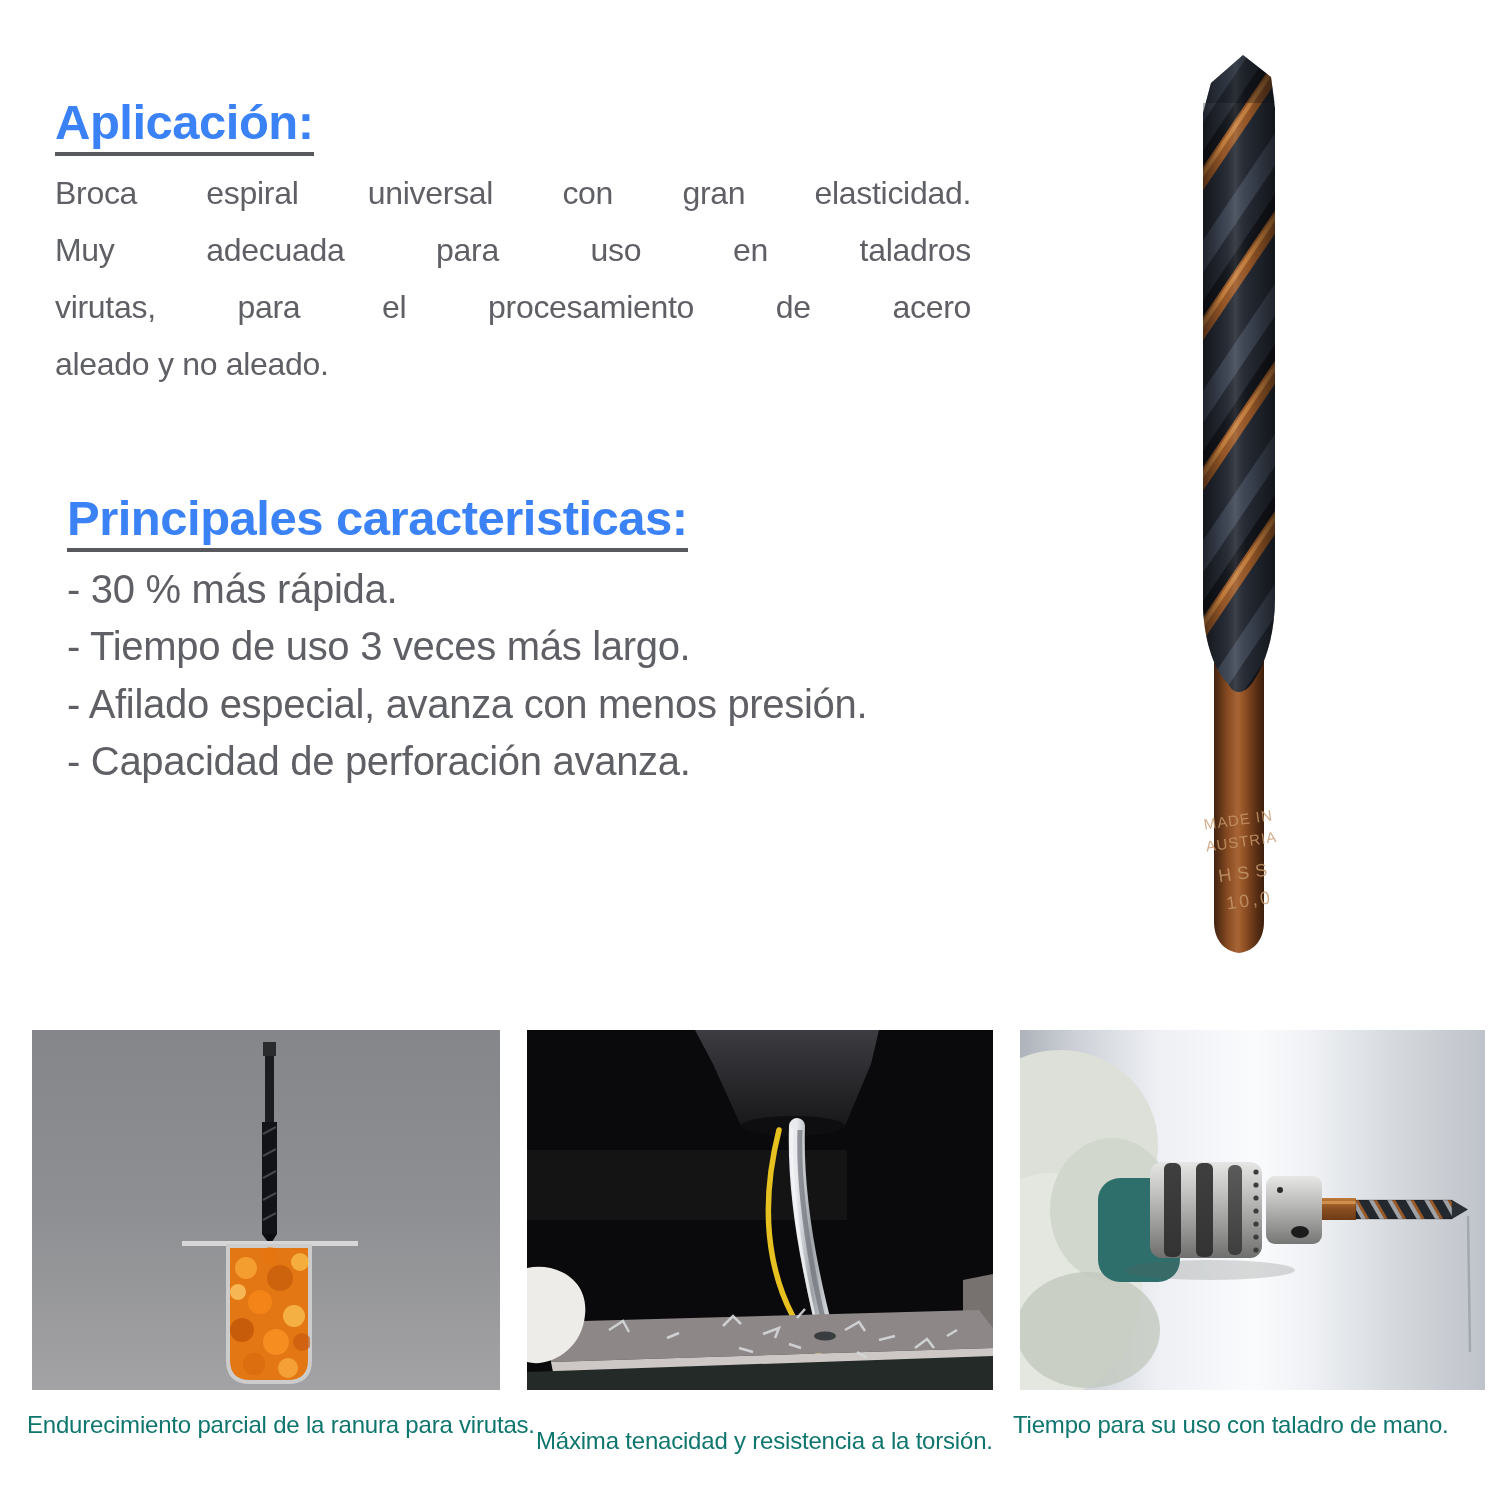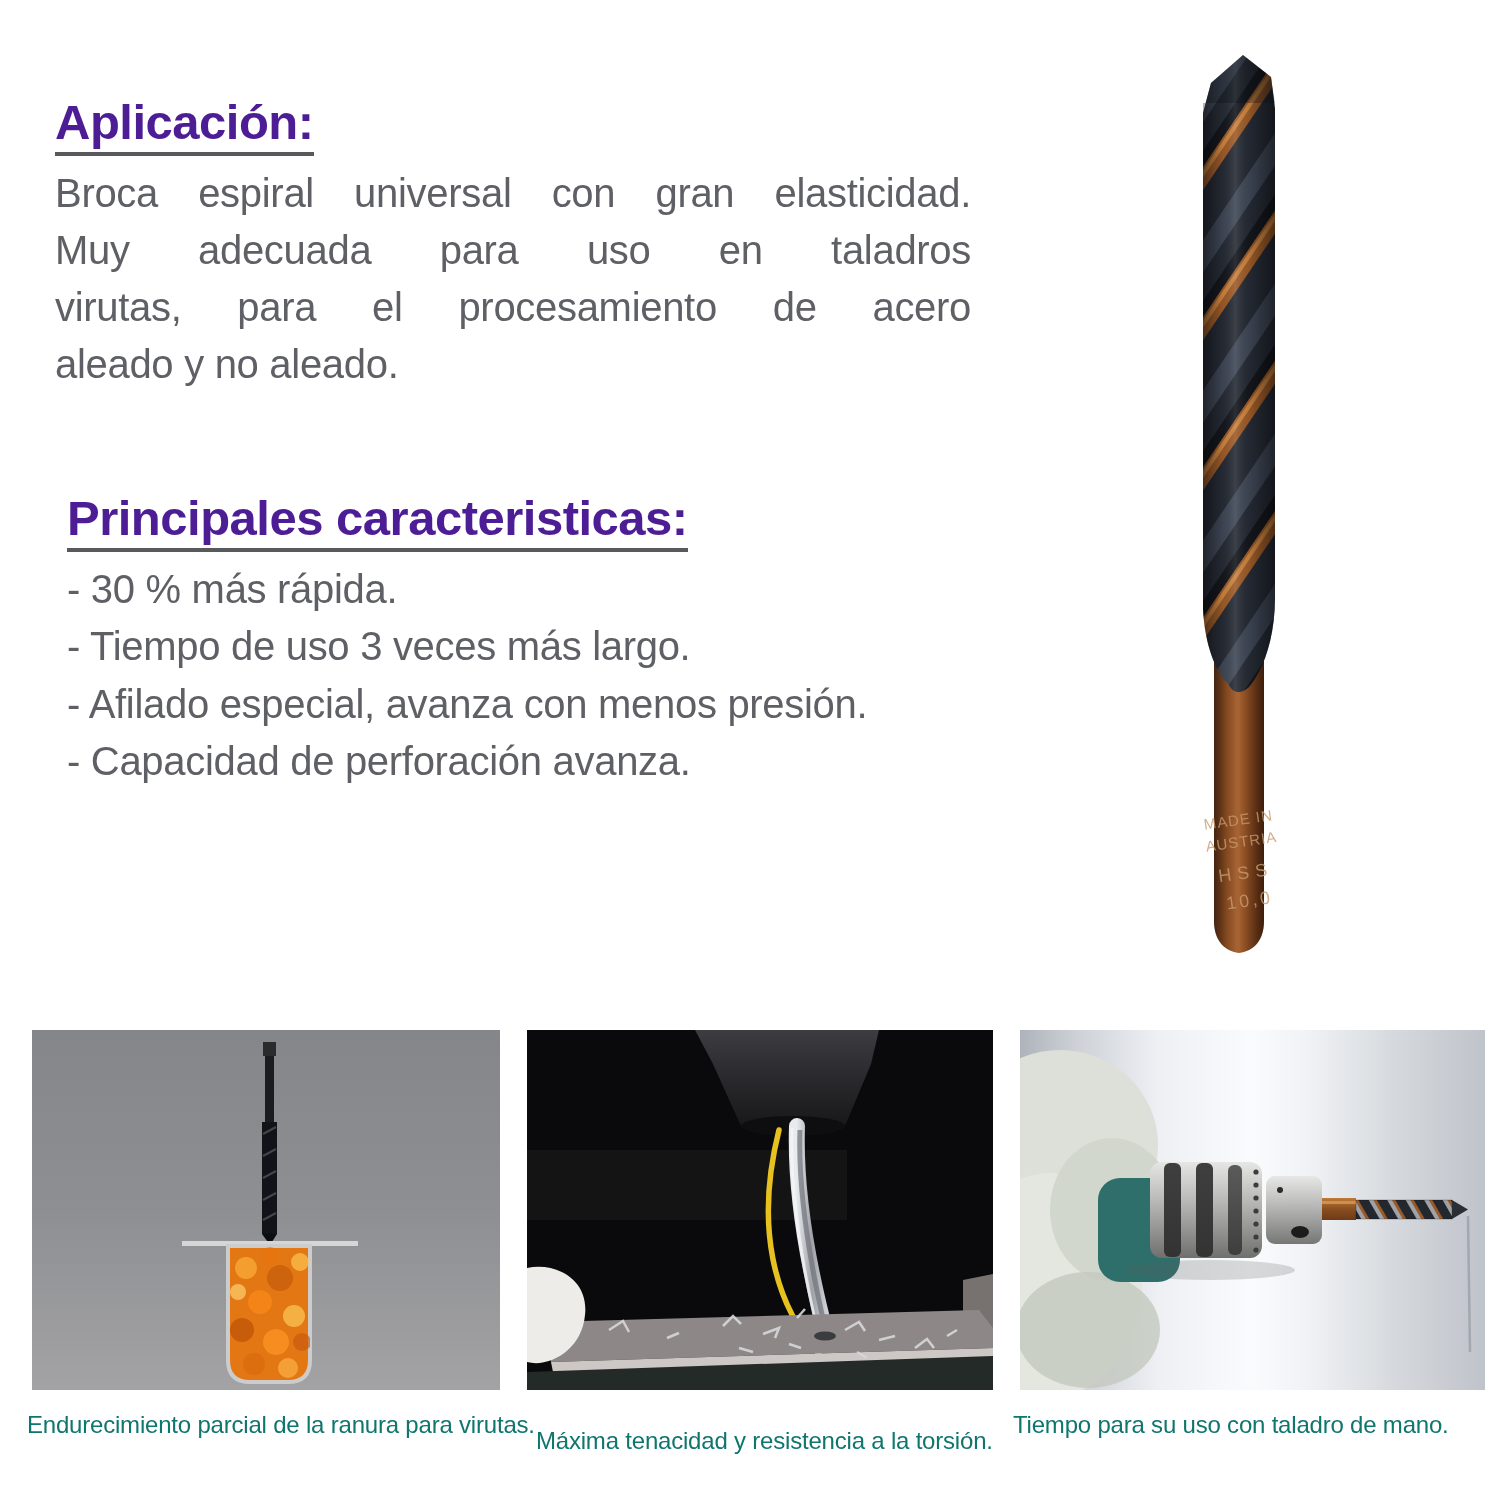--- a/index.html
+++ b/index.html
@@ -3,25 +3,25 @@
 <meta charset="utf-8">
 <style>
   html,body{margin:0;padding:0;}
   body{
     width:1500px;height:1500px;background:#ffffff;position:relative;
     font-family:"Liberation Sans", sans-serif;overflow:hidden;
   }
   .section{position:absolute;}
   .heading{
     display:inline-block;font-weight:bold;font-size:49px;line-height:1.08;
-    color:#4c1d95;border-bottom:4px solid #58595d;padding-bottom:3px;
+    color:#3b82f6;border-bottom:4px solid #58595d;padding-bottom:3px;
     letter-spacing:-0.5px;
   }
   .app-section{left:55px;top:96px;width:916px;}
-  .para{margin-top:9px;font-size:40px;line-height:57px;color:#5f6065;letter-spacing:-0.3px;}
+  .para{margin-top:9px;font-size:32px;line-height:57px;color:#5f6065;letter-spacing:-0.3px;}
   .jl{text-align:justify;text-align-last:justify;}
   .ll{text-align:left;}
   .feat-section{left:55px;top:492px;width:930px;margin-left:12px;}
   .feat-list{margin-top:9px;font-size:40px;line-height:57.5px;color:#5f6065;letter-spacing:-0.3px;}
   .drill-figure{position:absolute;left:1199px;top:53px;width:82px;height:906px;margin:0;}
   .photo{position:absolute;top:1030px;height:360px;margin:0;}
   .photo svg{display:block;width:100%;height:100%;}
   .p1{left:32px;width:468px;}
   .p2{left:527px;width:466px;}
   .p3{left:1020px;width:465px;}

